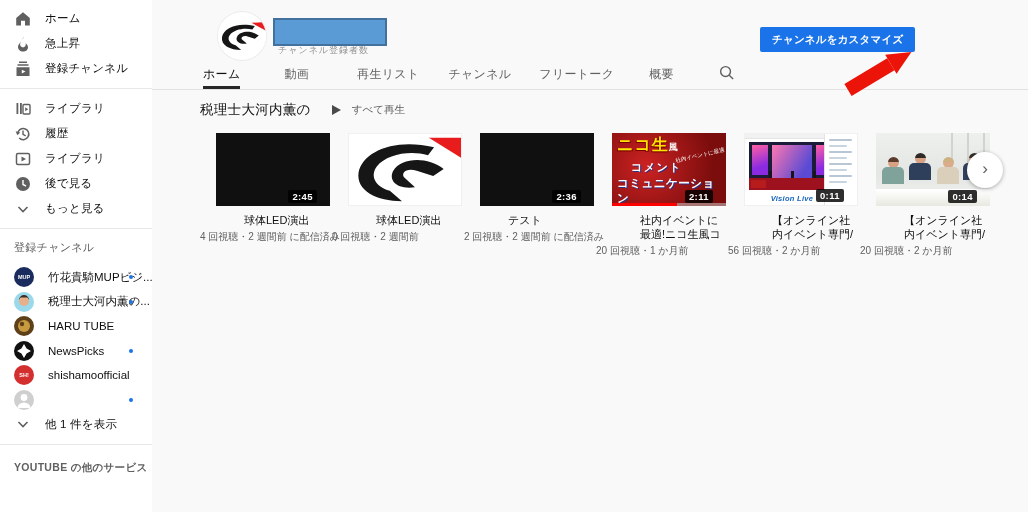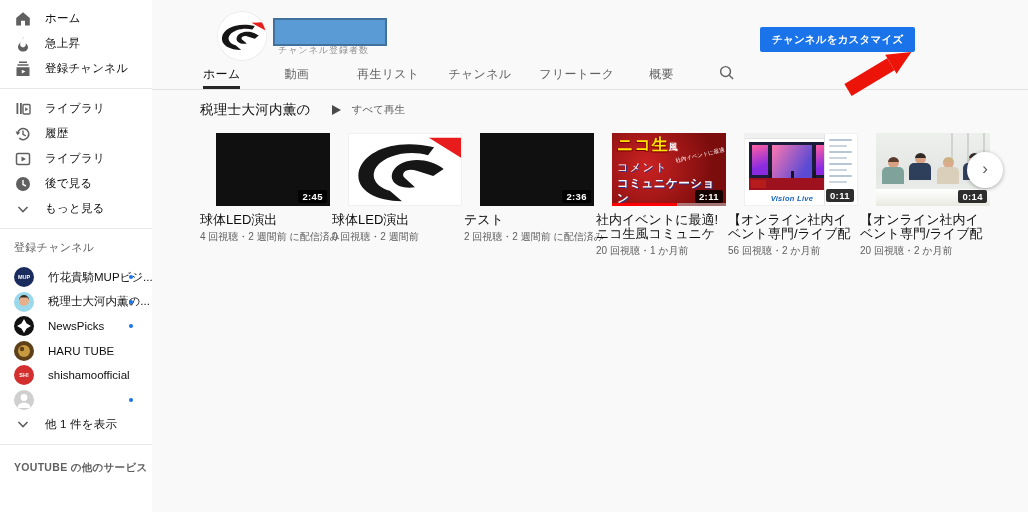--- a/index.html
+++ b/index.html
@@ -53,32 +53,32 @@
   .up-title { font-size:13.5px; font-weight:500; color:#0f0f0f; letter-spacing:.3px; }
   .play-all { display:flex; align-items:center; margin-left:21px; cursor:pointer; }
   .play-tri { width:0; height:0; border-left:9px solid #4a4a4a; border-top:5.5px solid transparent; border-bottom:5.5px solid transparent; }
   .play-all-lbl { margin-left:11px; font-size:10.5px; color:#606060; }
 
   .cards { display:flex; gap:3px; margin-top:14px; }
   .card { width:129px; flex:0 0 129px; cursor:pointer; }
   .thumb { position:relative; width:114px; height:73px; background:#101010; overflow:hidden;margin-left:16px; }
   .thumb.white { background:#fff; border:1px solid #f0f0f0; }
   .thumb svg.glogo { position:absolute; left:0; top:0; width:100%; height:100%; }
-  .dur { position:absolute; right:3px; bottom:3px; background:rgba(0,0,0,.82); color:#fff; font-size:9.5px; font-weight:bold; padding:1px 4px; border-radius:2px; letter-spacing:.4px; z-index:3; }
+  .dur { position:absolute; right:13px; bottom:3px; background:rgba(0,0,0,.82); color:#fff; font-size:9.5px; font-weight:bold; padding:1px 4px; border-radius:2px; letter-spacing:.4px; z-index:3; }
   .dur:empty { display:none; }
-  .vtitle { margin-top:7px; font-size:13px; line-height:14px; color:#0f0f0f; max-height:28px; overflow:hidden; }
+  .vtitle { margin-top:7px; font-size:11px; line-height:14px; color:#0f0f0f; max-height:28px; overflow:hidden;margin-left:44px; }
   .vmeta { margin-top:3px; font-size:10px; color:#606060; white-space:nowrap; }
 
   
   .nico { background:radial-gradient(circle at 30% 45%, #c22, #7c0d0d 75%); }
   .nico-l1 { position:absolute; left:5px; top:2px; white-space:nowrap; }
   .nico-main { font-size:16px; font-weight:bold; color:#ffe400; text-shadow:1px 1px 0 #7a0000, -1px 1px 0 #7a0000; letter-spacing:1px; }
   .nico-sub { font-size:9px; color:#fff; font-weight:bold; }
   .nico-note { position:absolute; right:0px; top:19px; width:52px; transform:rotate(-13deg); font-size:5.5px; line-height:6.5px; color:#fff; text-align:center; }
-  .nico-l2 { position:absolute; left:5px; top:27px; font-size:11px; font-weight:normal; color:#fff; letter-spacing:1.5px; text-shadow:1px 1px 0 #27308a; }
+  .nico-l2 { position:absolute; left:19px; top:27px; font-size:11px; font-weight:bold; color:#fff; letter-spacing:1.5px; text-shadow:1px 1px 0 #27308a; }
   .nico-l3 { position:absolute; left:5px; top:43px; font-size:11.5px; font-weight:bold; color:#fff; letter-spacing:.5px; text-shadow:1px 1px 0 #27308a; }
   .progress-track { position:absolute; left:0; bottom:0; height:3px; width:100%; background:rgba(200,200,200,.55); z-index:2; }
   .progress-fill { height:100%; width:57%; background:#f00; }
 
   
   .vision { background:#fff; }
   .v-top { position:absolute; left:0; top:0; right:0; height:5px; background:#f1f1f1; border-bottom:1px solid #e5e5e5; }
   .v-stage { position:absolute; left:4px; top:8px; width:86px; height:48px; background:#1b1b3a; overflow:hidden; }
   .v-scr { position:absolute; top:3px; background:linear-gradient(160deg,#ff5fa2,#8a2be2 70%); }
   .v-s1 { left:3px; width:16px; height:30px; }
@@ -202,36 +202,36 @@
       <span class="avatar" style="background:#9ad8ec;">
           <svg width="20" height="20" viewBox="0 0 20 20">
             <circle cx="10" cy="9" r="5" fill="#e8b08a"></circle>
             <path d="M5 8 a5 5 0 0 1 10 0 l-1.5 -2.5 h-7 Z" fill="#3a2d22"></path>
           </svg>
         </span>
       <span class="lbl">税理士大河内薫の...</span>
       <span class="new-dot"></span>
     </div>
     <div class="sub-row">
-      <span class="avatar" style="background:#111;">
-          <svg width="20" height="20" viewBox="0 0 20 20">
-            <polygon points="10,3 12.6,7.4 17,10 12.6,12.6 10,17 7.4,12.6 3,10 7.4,7.4" fill="#fff"></polygon>
-          </svg>
-        </span>
-      <span class="lbl">NewsPicks</span>
-      <span class="new-dot"></span>
-    </div>
-    <div class="sub-row">
       <span class="avatar" style="background:#5d4019;">
           <svg width="20" height="20" viewBox="0 0 20 20">
             <circle cx="10" cy="10" r="6" fill="#c89a3f"></circle>
             <circle cx="8" cy="8" r="2.2" fill="#5d4019"></circle>
           </svg>
         </span>
       <span class="lbl">HARU TUBE</span>
+    </div>
+    <div class="sub-row">
+      <span class="avatar" style="background:#111;">
+          <svg width="20" height="20" viewBox="0 0 20 20">
+            <polygon points="10,3 12.6,7.4 17,10 12.6,12.6 10,17 7.4,12.6 3,10 7.4,7.4" fill="#fff"></polygon>
+          </svg>
+        </span>
+      <span class="lbl">NewsPicks</span>
+      <span class="new-dot"></span>
     </div>
     <div class="sub-row">
       <span class="avatar" style="background:#d32f2f;">SH!</span>
       <span class="lbl">shishamoofficial</span>
     </div>
     <div class="sub-row">
       <span class="avatar" style="background:#cfcfcf;">
           <svg width="20" height="20" viewBox="0 0 20 20">
             <circle cx="10" cy="7.5" r="3.4" fill="#fff"></circle>
             <path d="M3.5 18 a6.5 5.5 0 0 1 13 0 Z" fill="#fff"></path>

